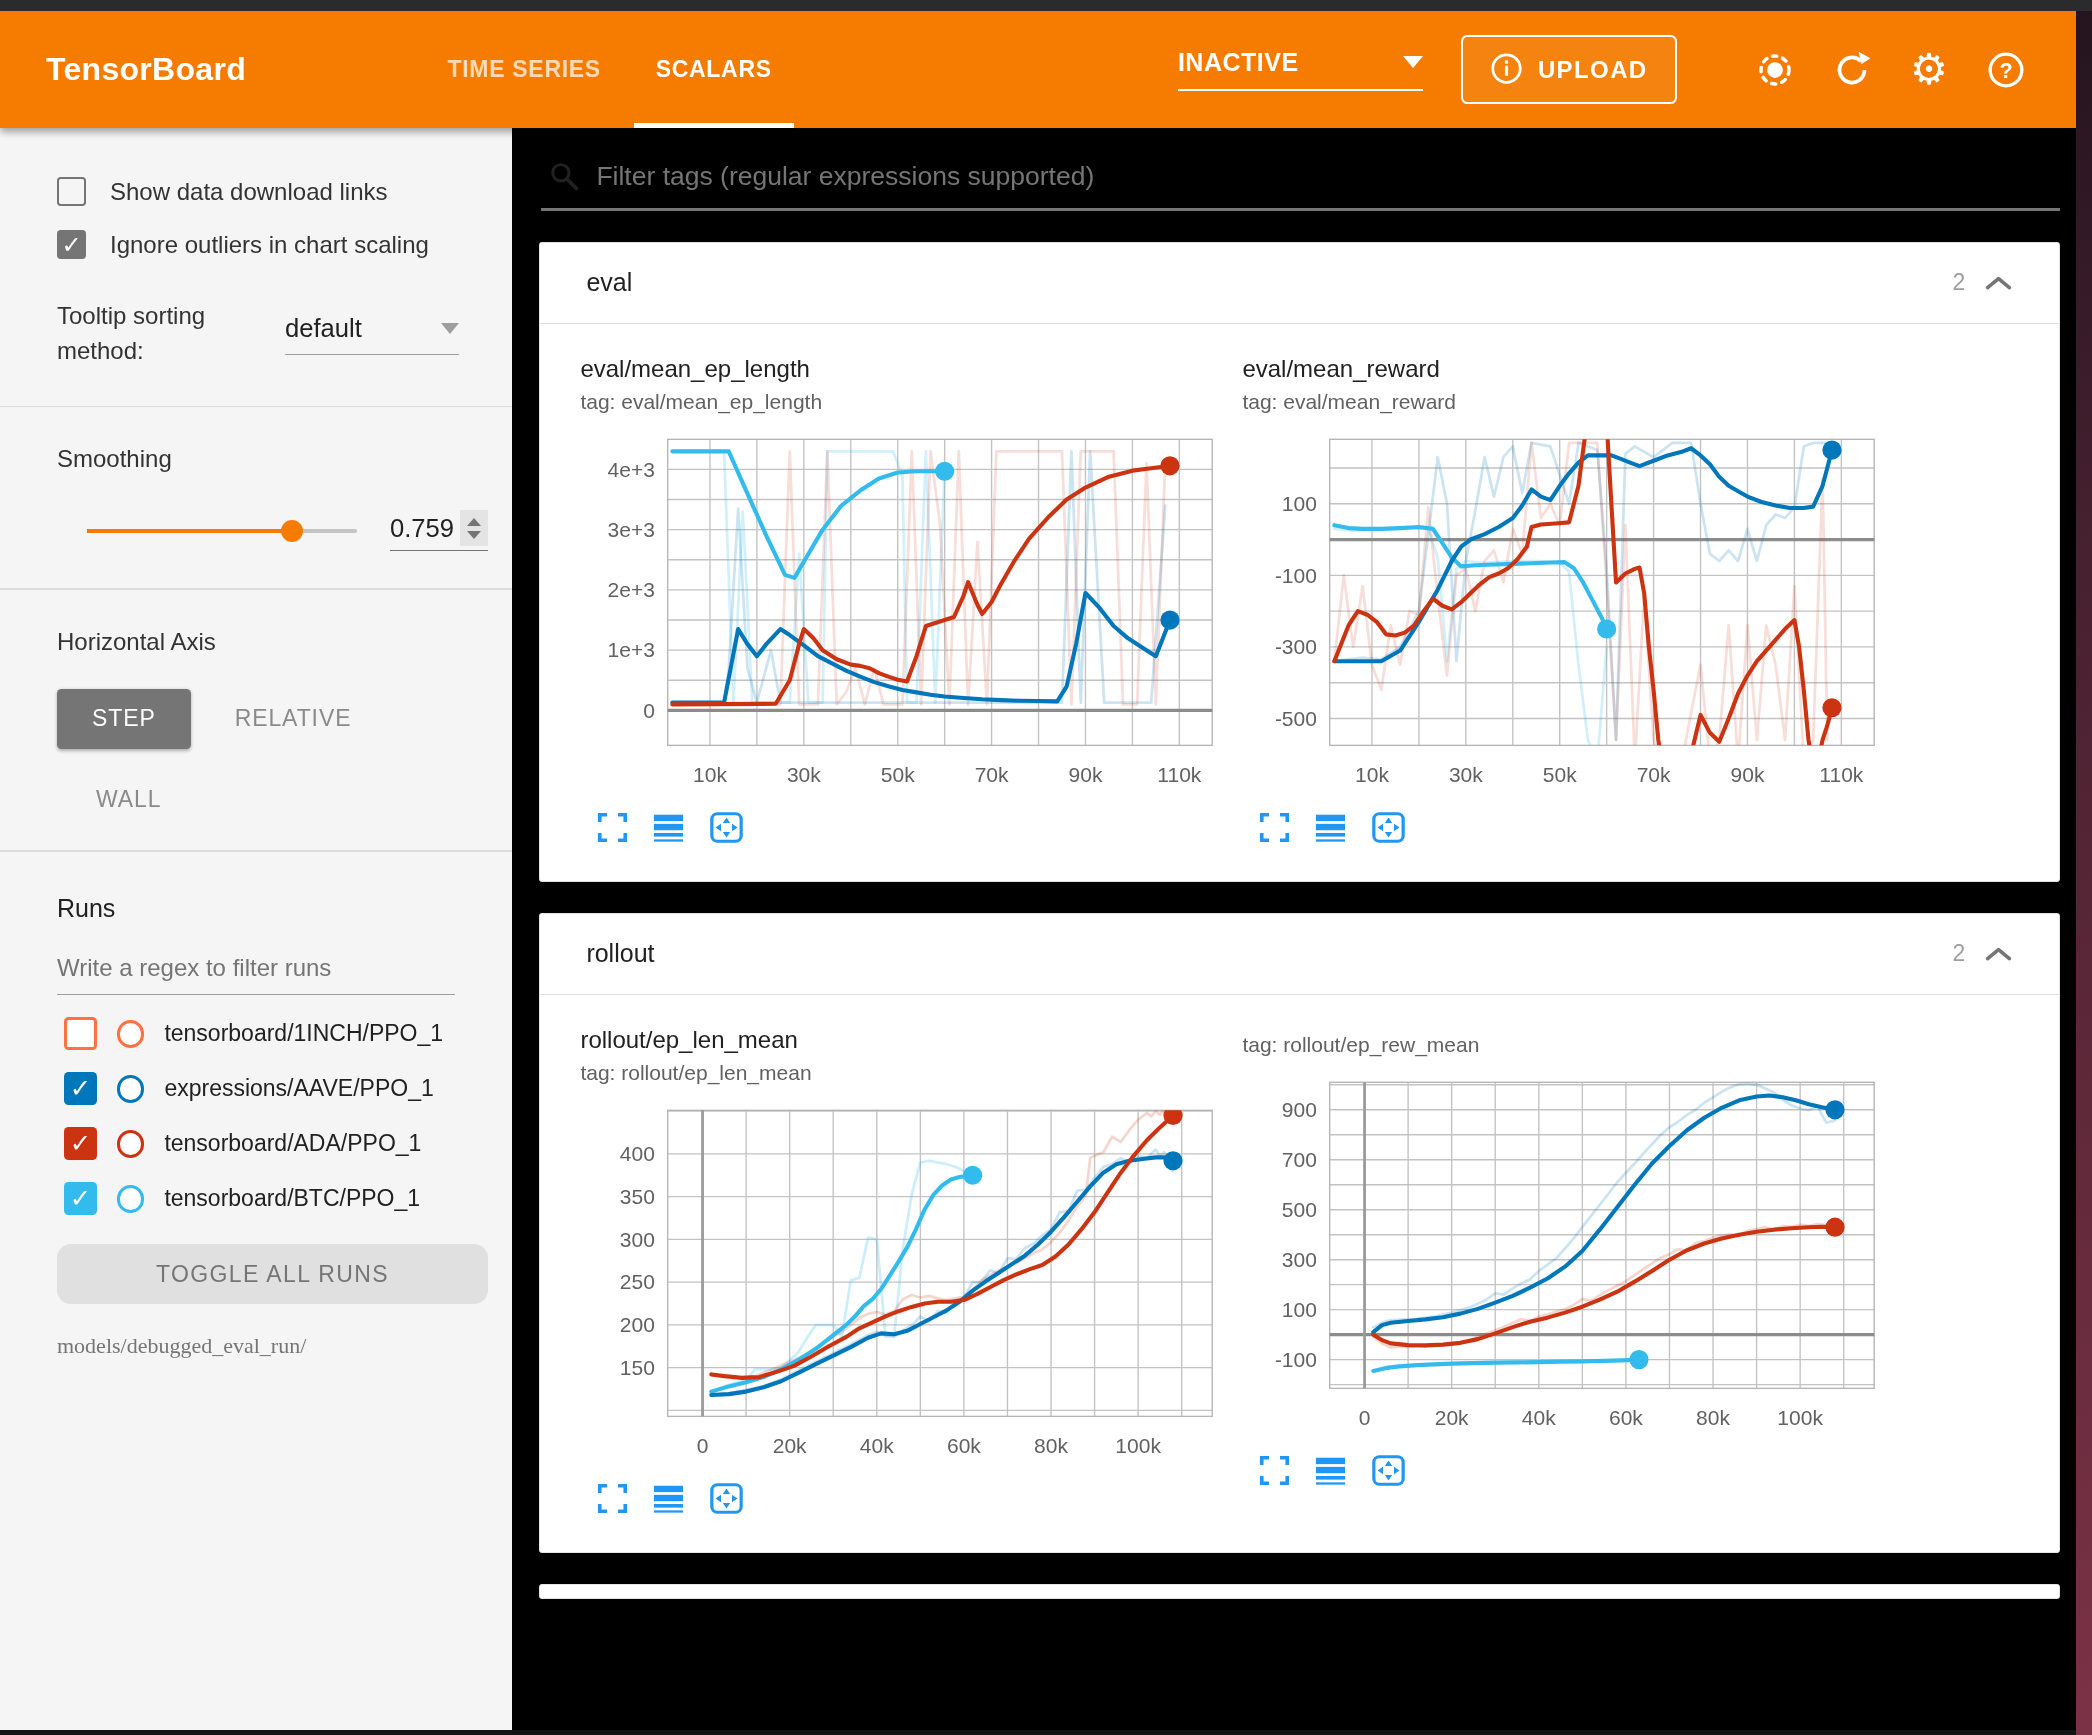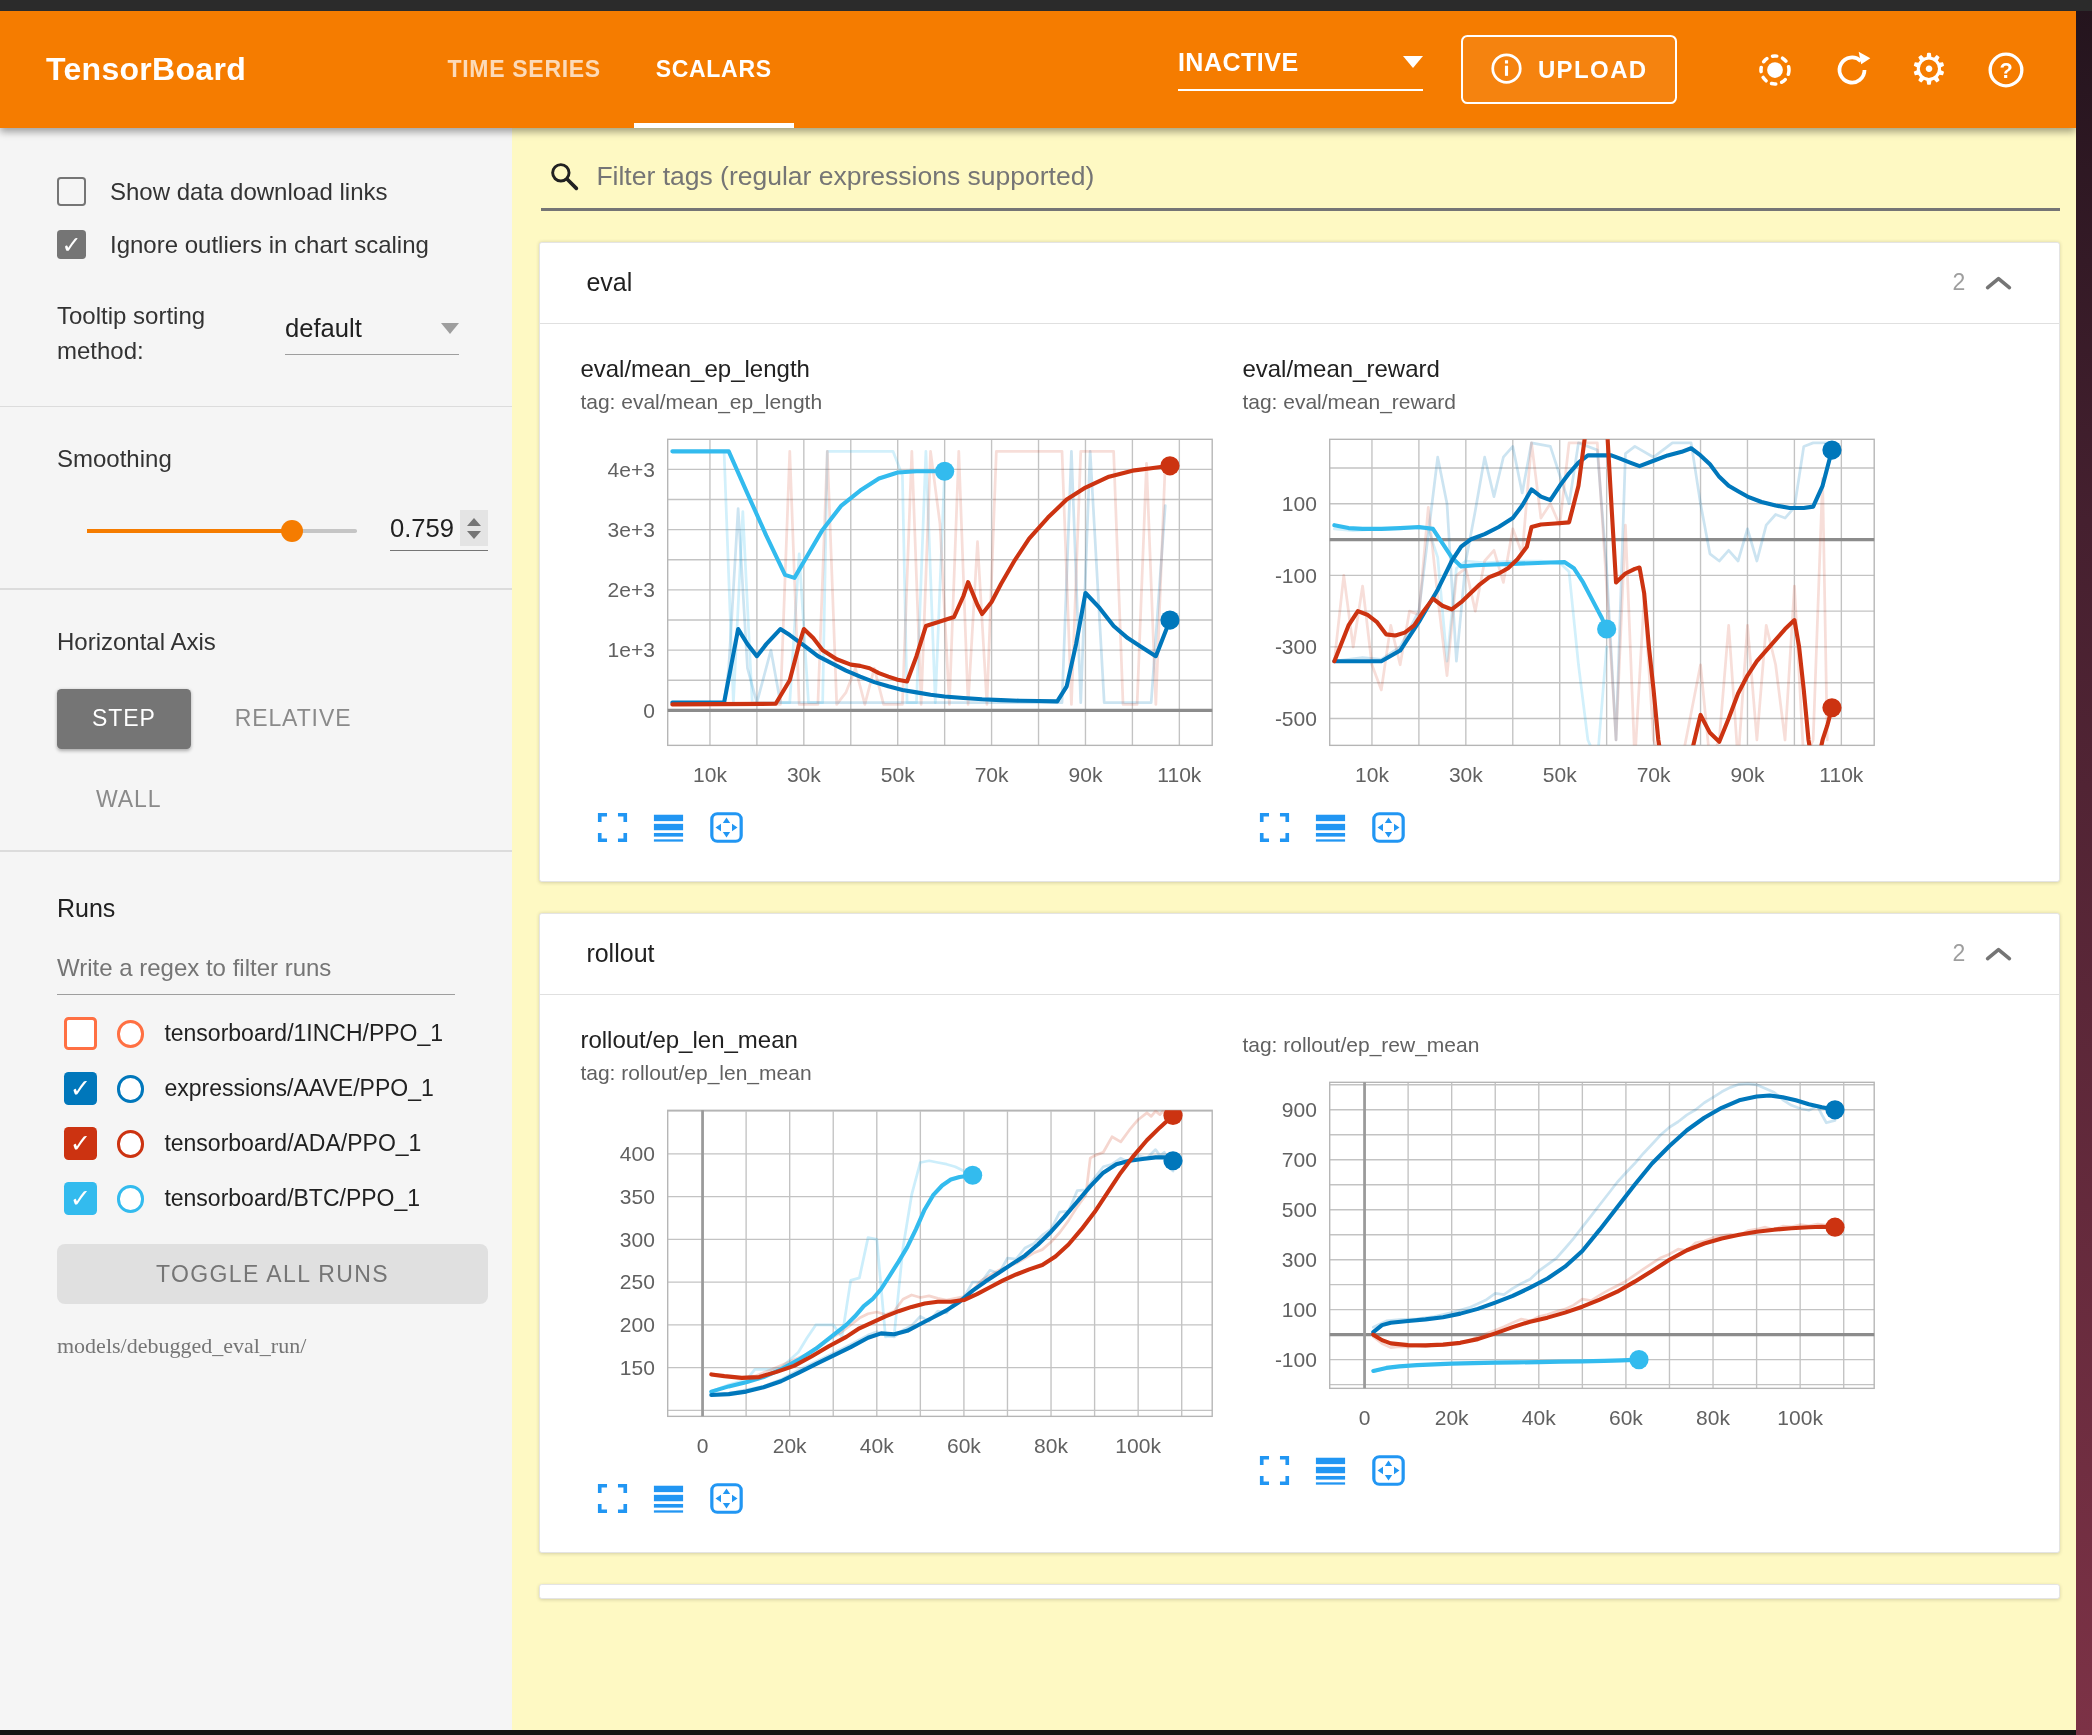--- a/index.html
+++ b/index.html
@@ -27,21 +27,21 @@
        border-top:12px solid #fff;}
   .upload-btn{display:flex;align-items:center;gap:14.6px;border:2.3px solid #fff;border-radius:6.4px;
        padding:14.6px 27.4px;background:rgba(255,255,255,.06);cursor:pointer;margin-right:42px;}
   .upload-btn .txt{color:#fff;font-size:24px;font-weight:700;letter-spacing:1.4px;}
   .icon-btn{width:42px;height:42px;display:flex;align-items:center;justify-content:center;
        margin-left:35px;cursor:pointer;}
   .gear-glyph{font-family:"DejaVu Sans",sans-serif;font-size:43px;color:#fff;line-height:1;}
   
   .sidebar{position:absolute;top:128px;left:0;width:512px;height:1602px;background:#f5f5f5;
        overflow:hidden;z-index:5;}
-  .main{position:absolute;top:128px;left:512px;width:1564px;height:1602px;background:#fef9c3;
+  .main{position:absolute;top:128px;left:512px;width:1564px;height:1602px;background:#000000;
        overflow:hidden;z-index:4;padding:0;}
   .cb-row{display:flex;align-items:center;margin:0 0 24px 57px;white-space:nowrap;}
   .cb-row:first-child{margin-top:49px;}
   .cbox{width:29px;height:29px;border-radius:3.7px;flex:0 0 auto;margin-right:24px;
        display:flex;align-items:center;justify-content:center;box-sizing:border-box;}
   .cbox.off{border:2.7px solid #757575;background:transparent;}
   .cbox.on{background:#757575;}
   .cbox .mark{color:#fff;font-size:24px;font-weight:700;line-height:1;}
   .cb-label{font-size:24px;color:#333;}
   .tooltip-row{display:flex;margin:40px 0 0 57px;align-items:center;}
@@ -71,21 +71,21 @@
   .runs-title{font-size:25px;color:#212121;margin:42px 0 0 57px;}
   .regex-input{margin:31px 57px 0 57px;border-bottom:1.8px solid #9e9e9e;padding-bottom:12.8px;}
   .regex-input .ph{color:#757575;font-size:24px;}
   .run-row{display:flex;align-items:center;margin:22px 0 0 64px;white-space:nowrap;}
   .run-cb{width:33px;height:33px;border-radius:4.6px;box-sizing:border-box;flex:0 0 auto;
       display:flex;align-items:center;justify-content:center;}
   .run-cb .mark{color:#fff;font-size:25.6px;font-weight:700;line-height:1;}
   .run-circle{width:27.4px;height:27.4px;border-radius:50%;box-sizing:border-box;border:3.2px solid;
       margin-left:20px;flex:0 0 auto;background:#fff;}
   .run-label{font-size:23px;color:#212121;margin-left:20px;}
-  .toggle-all{margin:29px 0 0 57px;width:431px;height:60px;background:#e0e0e0;border-radius:8px;
+  .toggle-all{margin:29px 0 0 57px;width:431px;height:60px;background:#e0e0e0;border-radius:14px;
       display:flex;align-items:center;justify-content:center;color:#757575;font-size:23px;
       letter-spacing:1.4px;cursor:pointer;}
   .base-dir{font-size:22px;color:#757575;margin:29px 0 0 57px;font-family:Liberation Serif, serif;}
   
   .filter-row{display:flex;align-items:center;margin:33px 16.4px 0 37px;}
   .filter-row .ph{font-size:26.5px;color:#757575;margin-left:16.4px;}
   .filter-underline{height:2.3px;background:#757575;margin:16.4px 16.4px 0 29px;}
   .card{background:#fff;border:0.9px solid #e4e4e4;border-radius:2.7px;box-shadow:0 0.9px 3.7px rgba(0,0,0,.16);
       margin:31px 16.4px 0 27.4px;}
   .card-header{height:80px;display:flex;align-items:center;padding:0 46px;}

